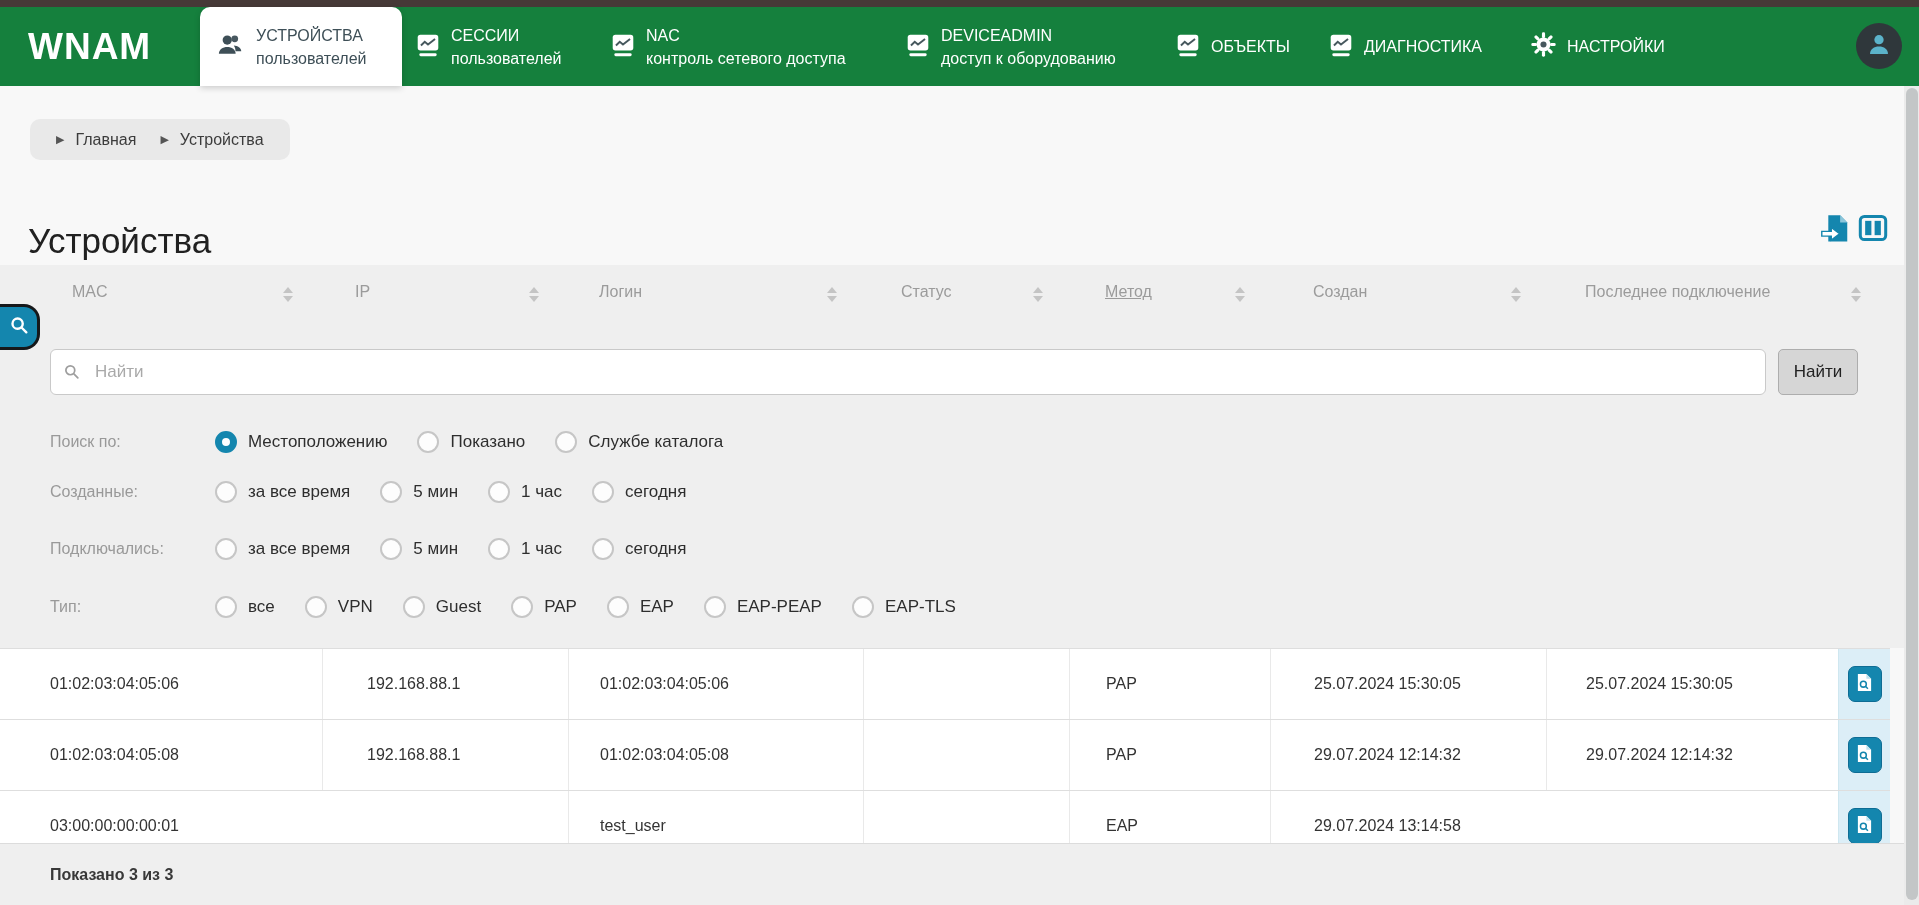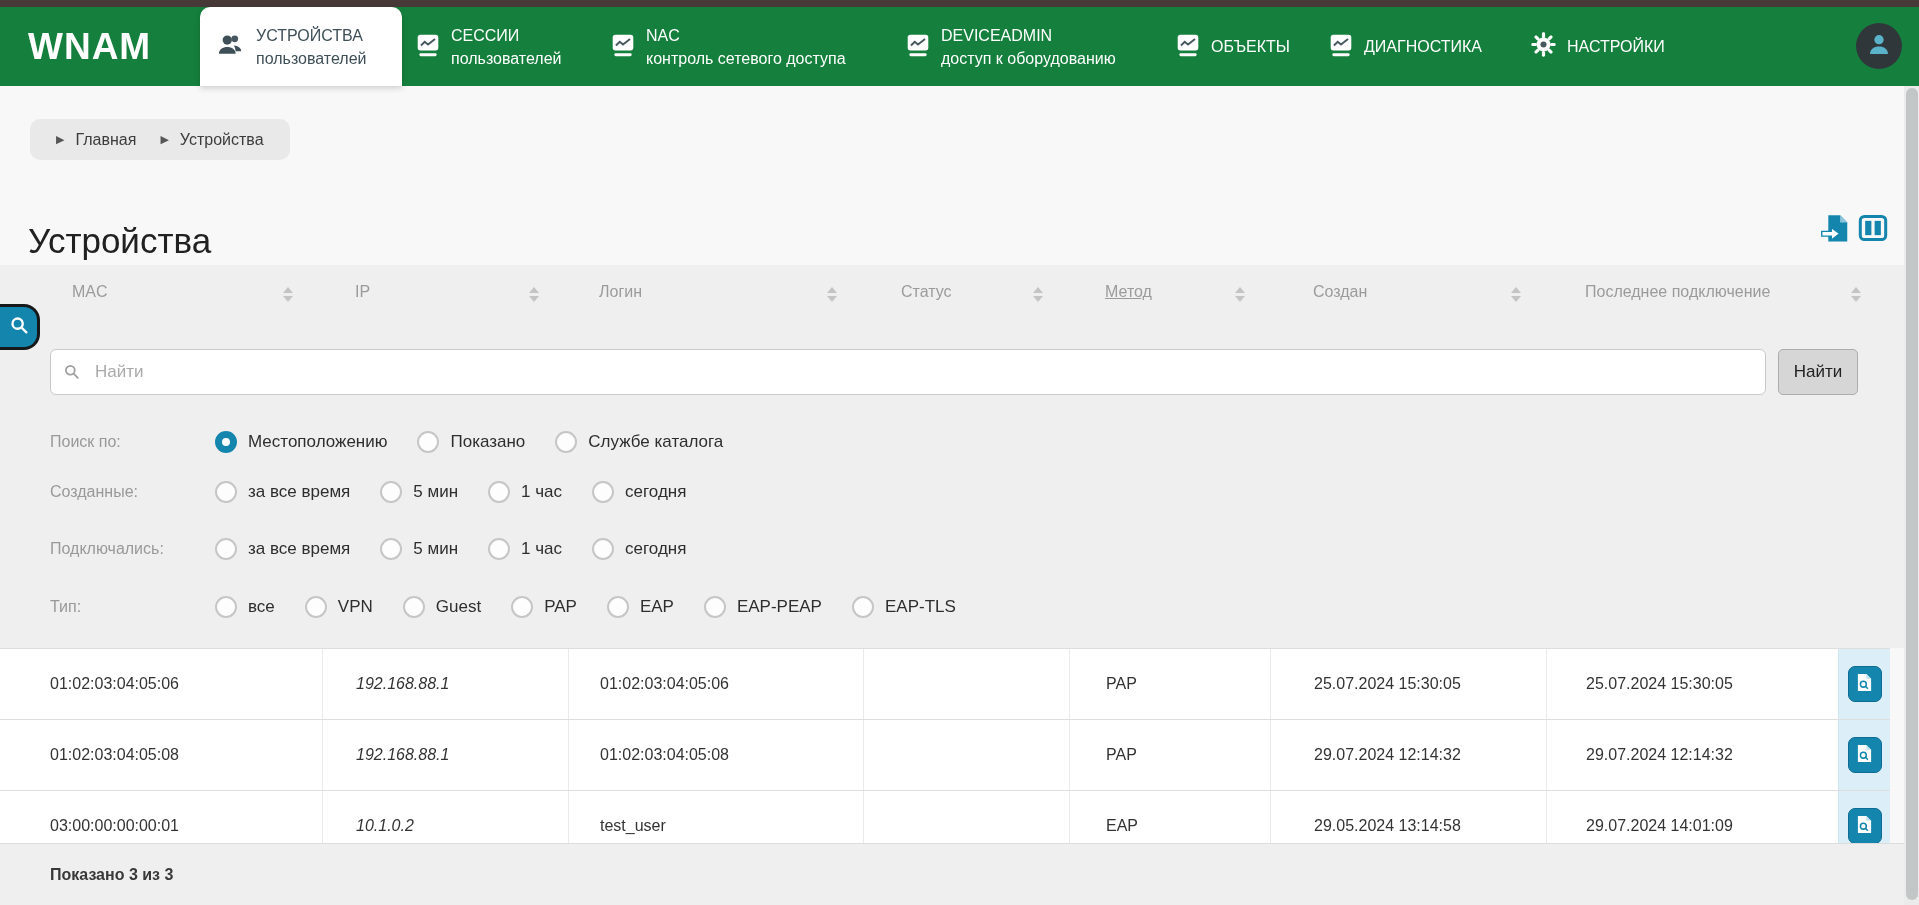--- a/index.html
+++ b/index.html
@@ -58,21 +58,21 @@
   .fopts{display:flex;align-items:center;gap:30px;}
   .opt{display:flex;align-items:center;gap:11px;font-size:17px;color:#2e2e2e;cursor:pointer;white-space:nowrap;}
   .radio{width:22px;height:22px;border-radius:50%;background:#fdfdfd;border:2px solid #c6c6c6;box-sizing:border-box;}
   .radio.sel{border:7px solid #1486ae;background:#fff;}
   
   .row{position:absolute;left:0;width:1890px;height:71px;background:#fff;border-top:1px solid #dedede;box-sizing:border-box;}
   .r0{top:648px;} .r1{top:719px;} .r2{top:790px;border-bottom:1px solid #dedede;}
   .cell{position:absolute;top:0;height:100%;display:flex;align-items:center;font-size:16px;color:#333;
         border-left:1px solid #e9e9e9;box-sizing:border-box;}
   .cl0{left:0;width:322px;padding-left:50px;border-left:none;}
-  .cl1{left:322px;width:246px;padding-left:33px;font-style:italic;}
+  .cl1{left:322px;width:246px;padding-left:44px;}
   .cl2{left:568px;width:295px;padding-left:31px;}
   .cl3{left:863px;width:206px;padding-left:38px;}
   .cl4{left:1069px;width:201px;padding-left:36px;}
   .cl5{left:1270px;width:276px;padding-left:43px;}
   .cl6{left:1546px;width:292px;padding-left:39px;}
   .cl7{left:1838px;width:52px;border-left:1px solid #cfe7f0;background:#dceef7;
        justify-content:center;padding-left:0;}
   .view-btn{width:34px;height:36px;background:#1486ae;border:1px solid #0e6c94;border-radius:7px;
             display:flex;align-items:center;justify-content:center;cursor:pointer;padding:0;}
   
@@ -432,26 +432,24 @@
             <circle cx="7.8" cy="11.8" r="3.1" fill="none" stroke="#1486ae" stroke-width="1.6"></circle>
             <line x1="10" y1="14" x2="12.6" y2="16.6" stroke="#1486ae" stroke-width="1.6"></line>
           </svg>
         </span>
       </button>
     </div>
   </div>
 
   <div class="row r2">
     <div class="cell cl0">03:00:00:00:00:01</div>
-    <div class="cell cl1">10.1.0.2</div>
     <div class="cell cl2">test_user</div>
     <div class="cell cl3"></div>
     <div class="cell cl4">EAP</div>
-    <div class="cell cl5">29.05.2024 13:14:58</div>
-    <div class="cell cl6">29.07.2024 14:01:09</div>
+    <div class="cell cl5">29.07.2024 13:14:58</div>
     <div class="cell cl7">
       <button class="view-btn">
         <span>
           <svg width="17" height="19" viewBox="0 0 18 20">
             <path d="M2 1h9l5 5v13H2z" fill="#fff"></path>
             <path d="M11 1l5 5h-5z" fill="#bfe2ef"></path>
             <circle cx="7.8" cy="11.8" r="3.1" fill="none" stroke="#1486ae" stroke-width="1.6"></circle>
             <line x1="10" y1="14" x2="12.6" y2="16.6" stroke="#1486ae" stroke-width="1.6"></line>
           </svg>
         </span>

